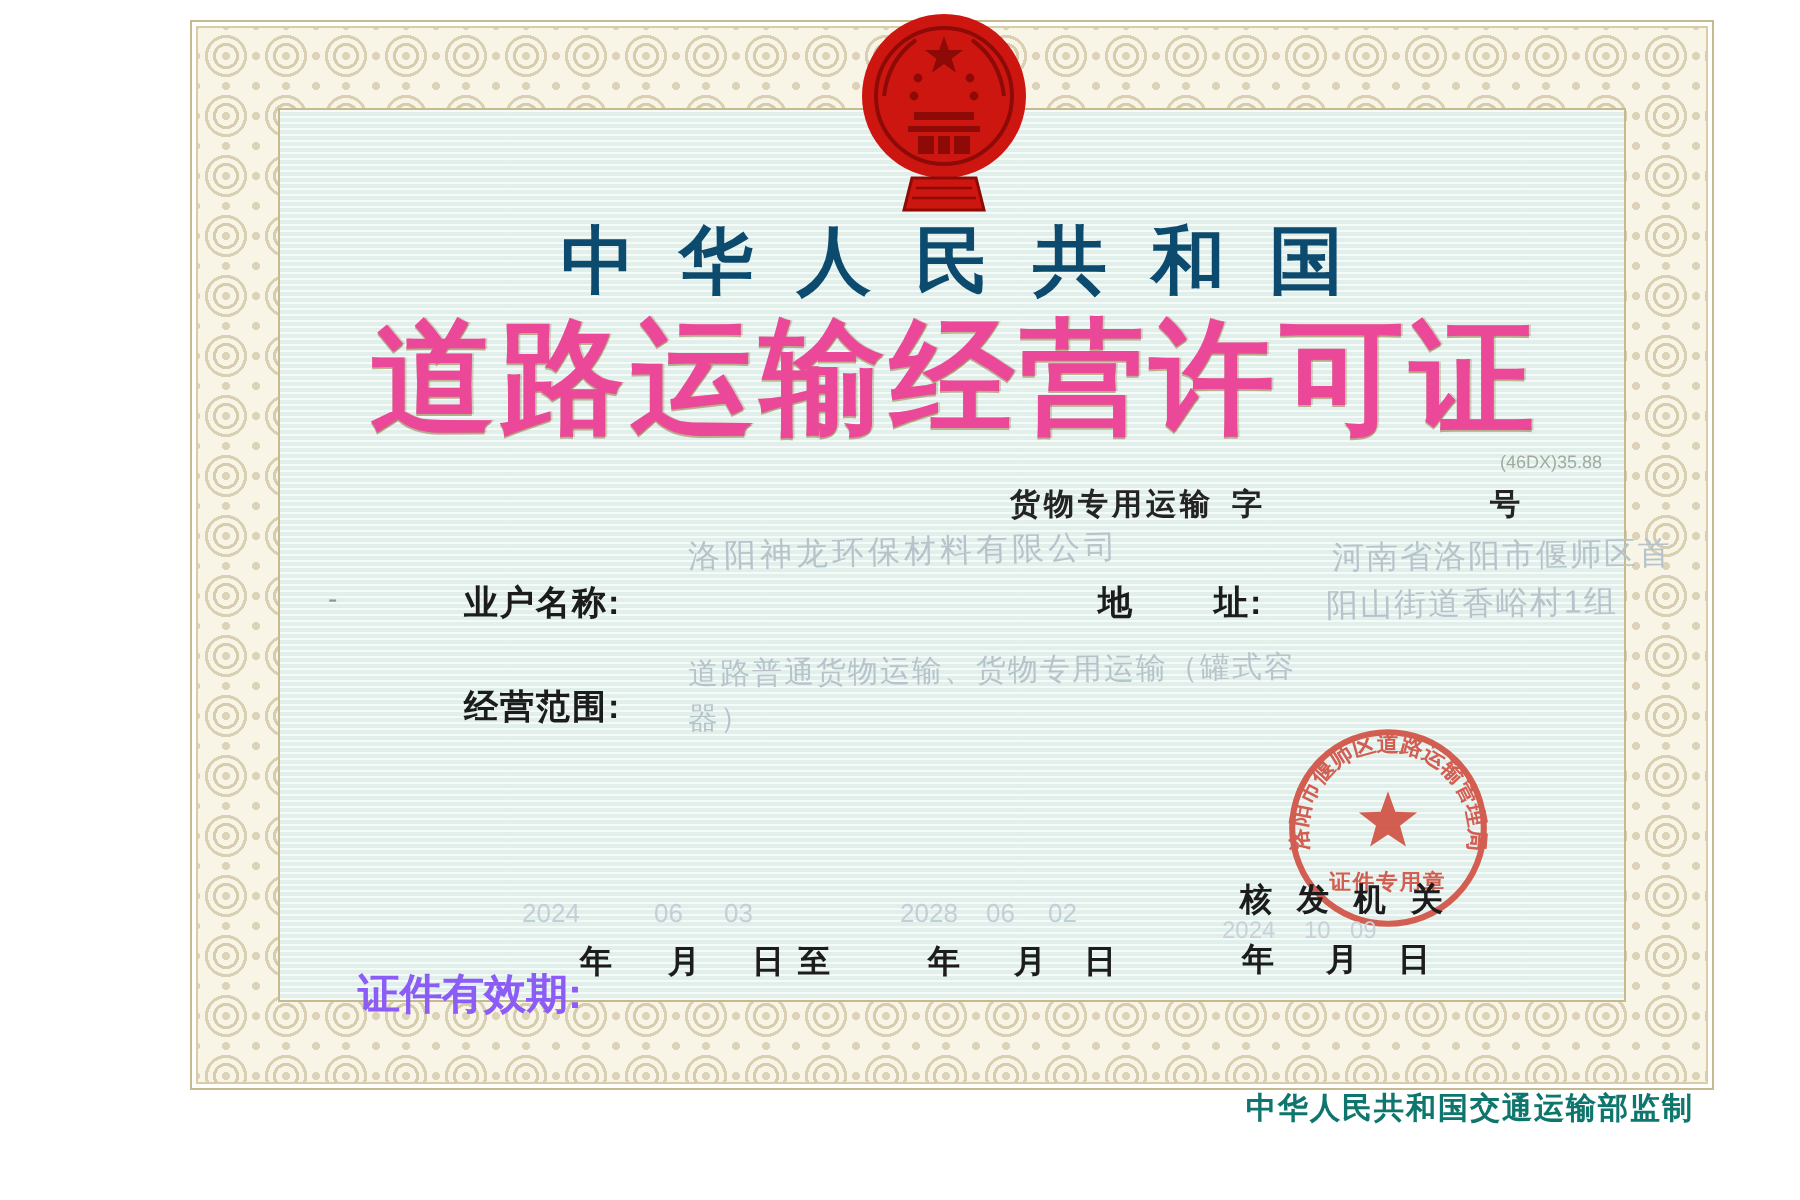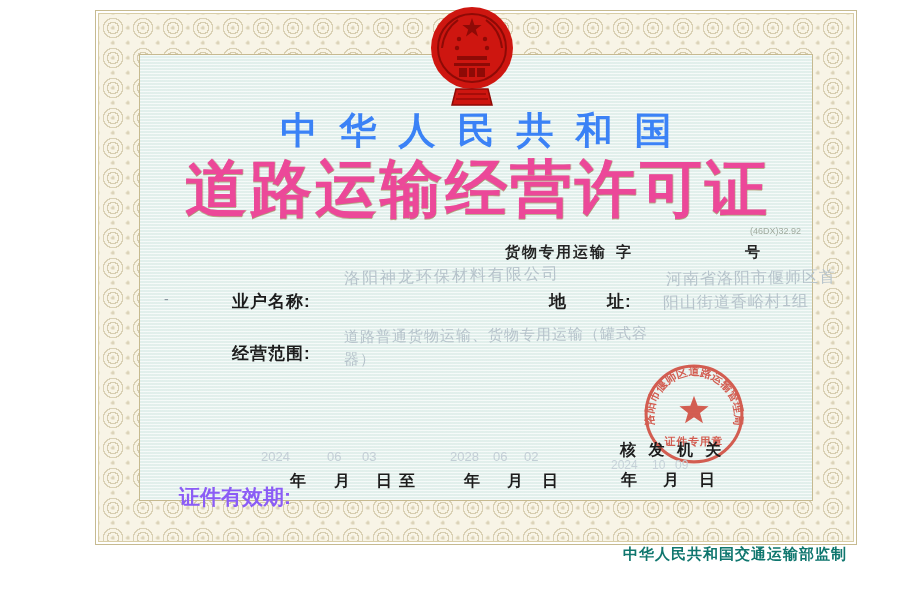--- a/index.html
+++ b/index.html
@@ -24,21 +24,21 @@
   }
   .inner{
     position:absolute;left:139px;top:54px;width:674px;height:447px;
     box-sizing:border-box;border:1px solid #c6ba90;
     background-color:#eaf4f1;
     background-image:repeating-linear-gradient(0deg, rgba(255,255,255,.55) 0 1px, rgba(203,227,221,.28) 1px 3px);
   }
 
   .country{
     left:95px;top:106px;width:762px;text-align:center;
-    font-size:37px;font-weight:bold;color:#3b82f6;
+    font-size:37px;font-weight:bold;color:#0c4a6e;
     letter-spacing:22px;text-indent:22px;
   }
   .cert-title{
     left:95px;top:147px;width:762px;text-align:center;
     font-family:"Liberation Serif","DejaVu Serif",serif;
     font-size:62px;font-weight:bold;color:#ec4899;
     letter-spacing:3px;text-indent:3px;
     text-shadow:0 1px 0 rgba(128,92,24,.45), 1px 0 0 rgba(128,92,24,.25);
   }
 
@@ -89,21 +89,21 @@
   <line x1="30" y1="88" x2="58" y2="88" stroke="#8e0a06" stroke-width="1.2"></line>
   <line x1="28" y1="93" x2="60" y2="93" stroke="#8e0a06" stroke-width="1.2"></line>
 </svg>
 
 <div class="abs country">中华人民共和国</div>
 <div class="abs cert-title">道路运输经营许可证</div>
 
 <span class="abs permit" style="left:505px;">货物专用运输</span>
 <span class="abs permit" style="left:616px;">字</span>
 <span class="abs permit" style="left:745px;">号</span>
-<span class="abs print-code">(46DX)32.92</span>
+<span class="abs print-code">(46DX)35.88</span>
 
 <span class="abs faded company">洛阳神龙环保材料有限公司</span>
 <span class="abs stray">-</span>
 <span class="abs field-label" style="left:232px;top:290px;">业户名称:</span>
 
 <span class="abs field-label" style="left:549px;top:290px;">地</span>
 <span class="abs field-label" style="left:607px;top:290px;">址:</span>
 <span class="abs faded addr-line" style="left:666px;top:268px;">河南省洛阳市偃师区首</span>
 <span class="abs faded addr-line" style="left:663px;top:292px;">阳山街道香峪村1组</span>
 

